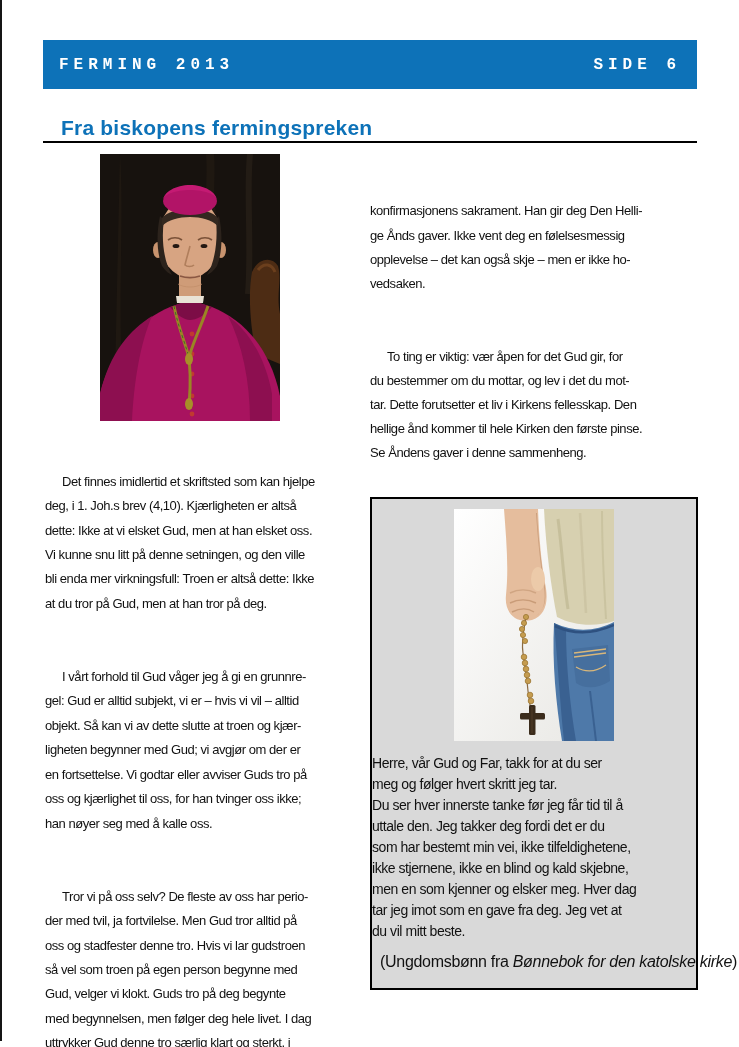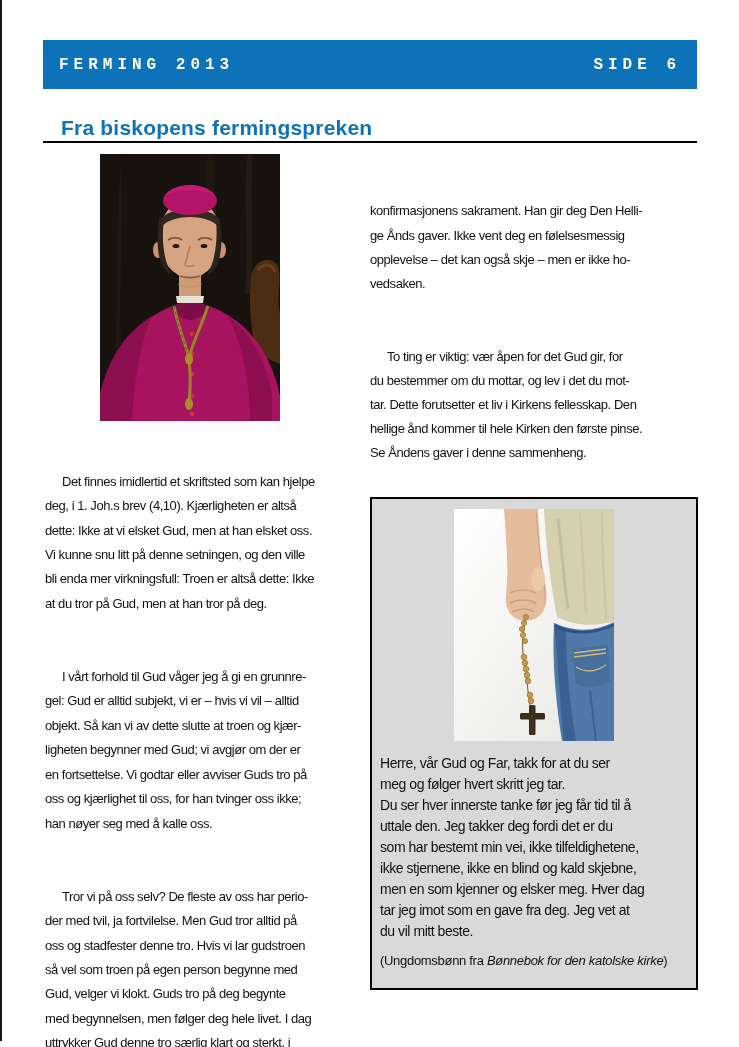--- a/index.html
+++ b/index.html
@@ -25,25 +25,25 @@
   .col p{margin:0;}
   .col p.ind{text-indent:17px;}
   .col.left{left:45px;top:421px;width:316px;font-size:13px;line-height:24.4px;letter-spacing:-0.45px;}
   .col.right{left:370px;top:151px;width:330px;font-size:13px;line-height:24.2px;letter-spacing:-0.45px;}
   .prayer-box{
     position:absolute;left:370px;top:497px;width:328px;height:493px;
     background:#d9d9d9;border:2px solid #000;box-sizing:border-box;
   }
   .rosary-fig{width:160px;height:232px;margin:10px auto 0;}
   .prayer-text{
-    margin:12px 4px 0 8px;font-size:14px;line-height:21px;letter-spacing:-0.45px;
+    margin:12px 4px 0 0;font-size:14px;line-height:21px;letter-spacing:-0.45px;
     white-space:pre;color:#111;
   }
   .prayer-caption{
-    margin:11px 4px 0 8px;font-size:13px;letter-spacing:-0.3px;white-space:nowrap;color:#111;
+    margin:11px 4px 0 8px;font-size:16px;letter-spacing:-0.3px;white-space:nowrap;color:#111;
   }
   .prayer-caption i{font-style:italic;}
 </style>
 </head>
 <body>
 
 <div class="page">
 
   <div class="edge-artifact"></div>
 

